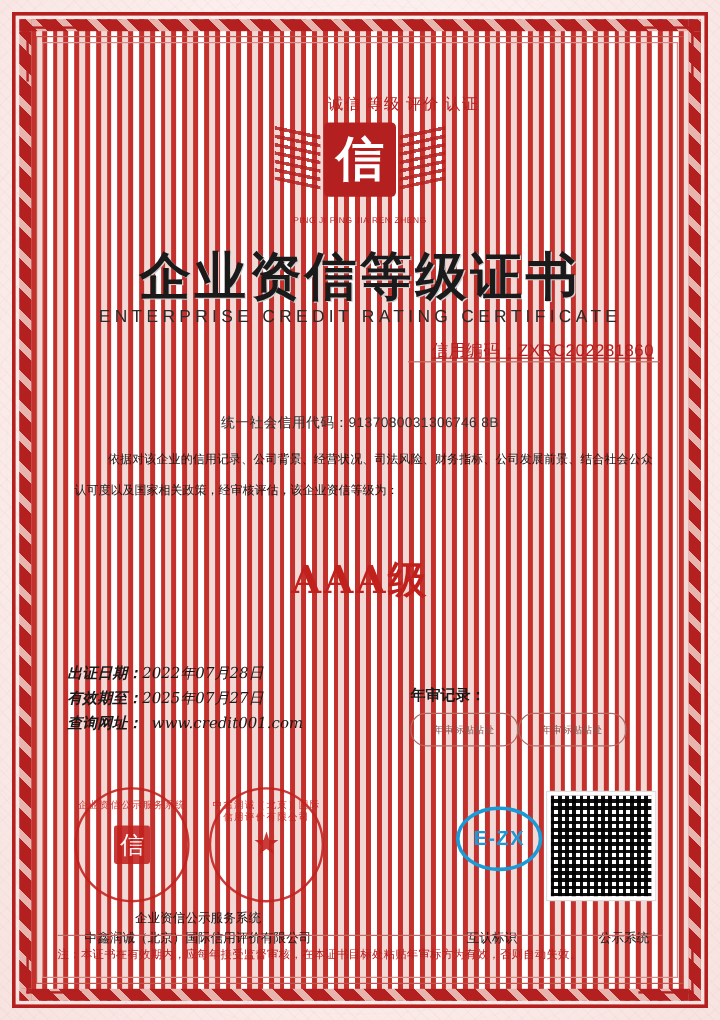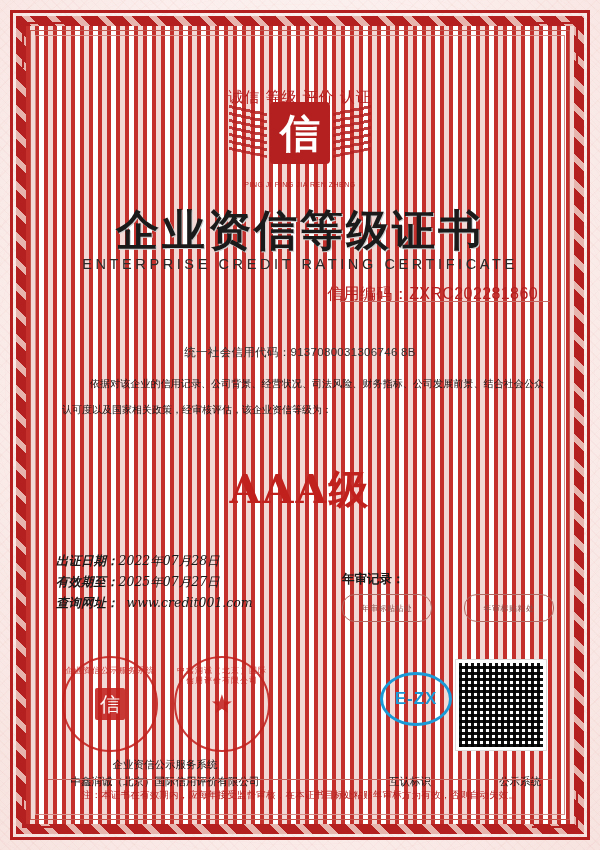--- a/index.html
+++ b/index.html
@@ -96,26 +96,27 @@
     height: 110px;
     text-align: center;
   }
   .emblem-ring {
     position: relative;
     width: 150px;
     height: 108px;
   }
   .emblem-arc-text {
     position: absolute;
-    top: 10px; left: 0;
+    top: 0; left: 0;
     width: 150px;
     height: 60px;
-    font-size: 15px;
+    font-size: 13px;
     color: #b3201f;
     letter-spacing: 1px;
+    padding-left: 36px;
   }
   .emblem-char {
     position: absolute;
     left: 50%;
     top: 24px;
     transform: translateX(-50%);
     width: 60px;
     height: 62px;
     background: #b3201f;
     color: #fff;
@@ -164,24 +165,25 @@
     left: 0; right: 0;
     text-align: center;
     font-size: 14.5px;
     letter-spacing: 3.6px;
     color: #2b2b2b;
   }
 
   .code-line {
     position: absolute;
     top: 242px;
-    right: 20px;
-    font-size: 16px;
+    right: 13px;
+    font-size: 14px;
     color: #b3201f;
     letter-spacing: 0.4px;
+    text-decoration: underline;
   }
   .code-line .label { color: #b3201f; }
   .code-line .value { color: #b3201f; }
   .code-underline {
     position: absolute;
     top: 259px;
     right: 8px;
     width: 210px;
     height: 1px;
     background: #c06a63;
@@ -221,21 +223,21 @@
     font-family: Liberation Mono, monospace;
   }
 
   .grade {
     position: absolute;
     top: 420px;
     left: 0; right: 0;
     text-align: center;
     font-family: "DejaVu Serif", serif;
     font-weight: bold;
-    font-size: 40px;
+    font-size: 32px;
     color: #c1211d;
     letter-spacing: 2px;
   }
 
   
   .info {
     position: absolute;
     top: 508px;
     left: 14px;
     font-size: 12.5px;
@@ -255,21 +257,20 @@
     font-size: 12.5px;
     color: #1a1a1a;
     font-family: Liberation Mono, monospace;
     font-weight: bold;
   }
   .annual-boxes {
     position: absolute;
     top: 552px;
     left: 300px;
     display: flex;
-    gap: 32px;
   }
   .annual-box {
     width: 88px;
     height: 26px;
     border: 1px solid #b06a64;
     border-radius: 13px;
     font-size: 8px;
     color: #8a4f4a;
     display: flex;
     align-items: center;
@@ -380,21 +381,20 @@
     left: 6px;
     right: 6px;
     height: 1px;
     background: #c06a63;
   }
   .footnote {
     position: absolute;
     bottom: 6px;
     left: 6px;
     right: 6px;
-    text-align: center;
     font-size: 9.5px;
     color: #b3201f;
     font-family: "DejaVu Serif", serif;
     letter-spacing: 0.2px;
   }
 </style>
 </head>
 <body>
 
 <div class="certificate">

